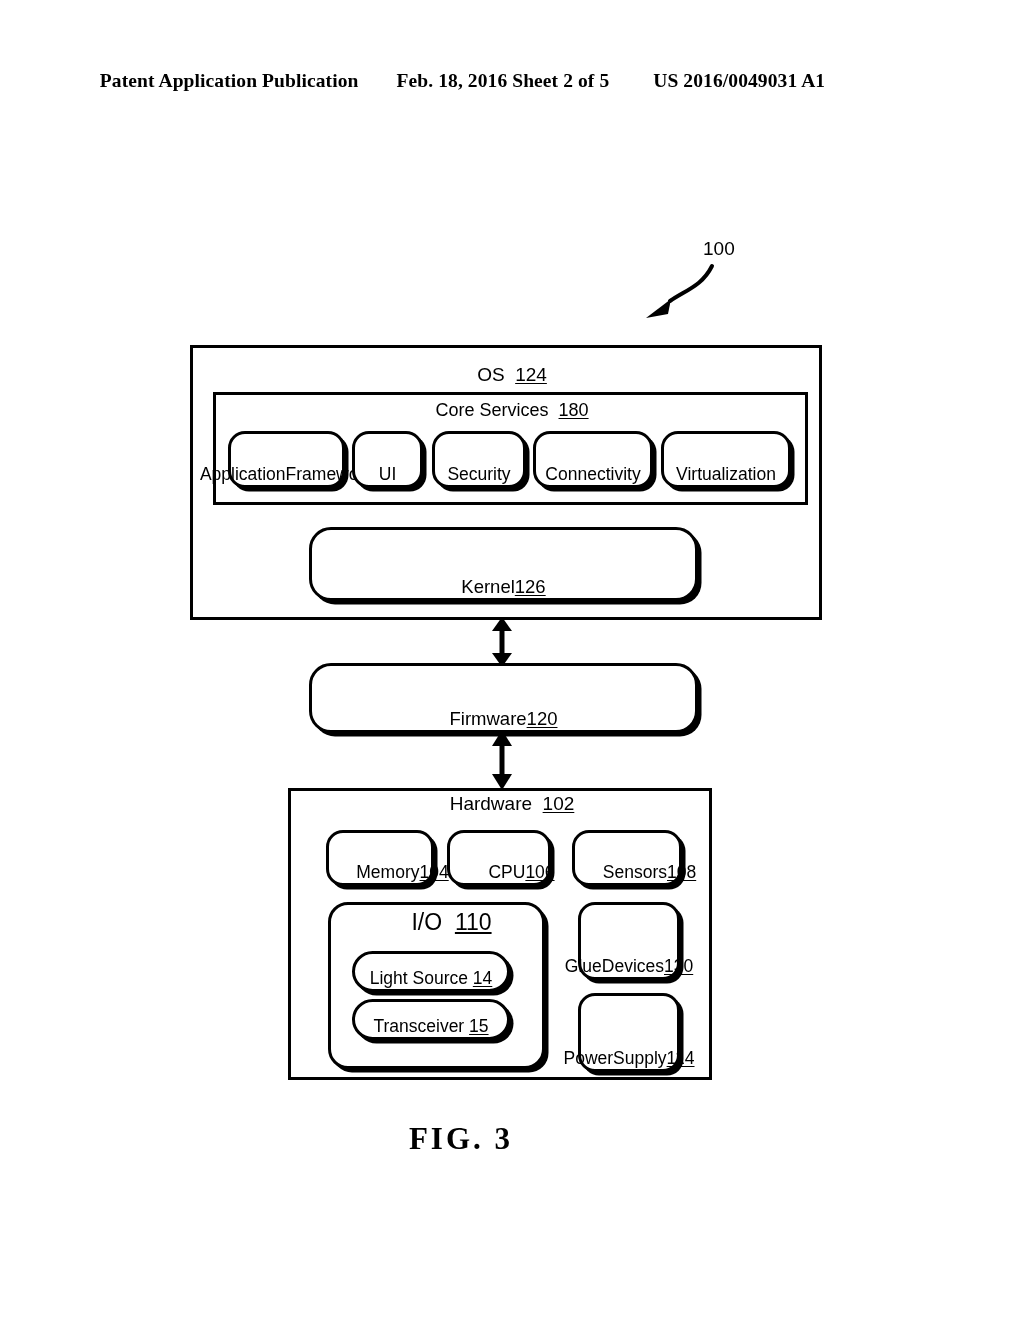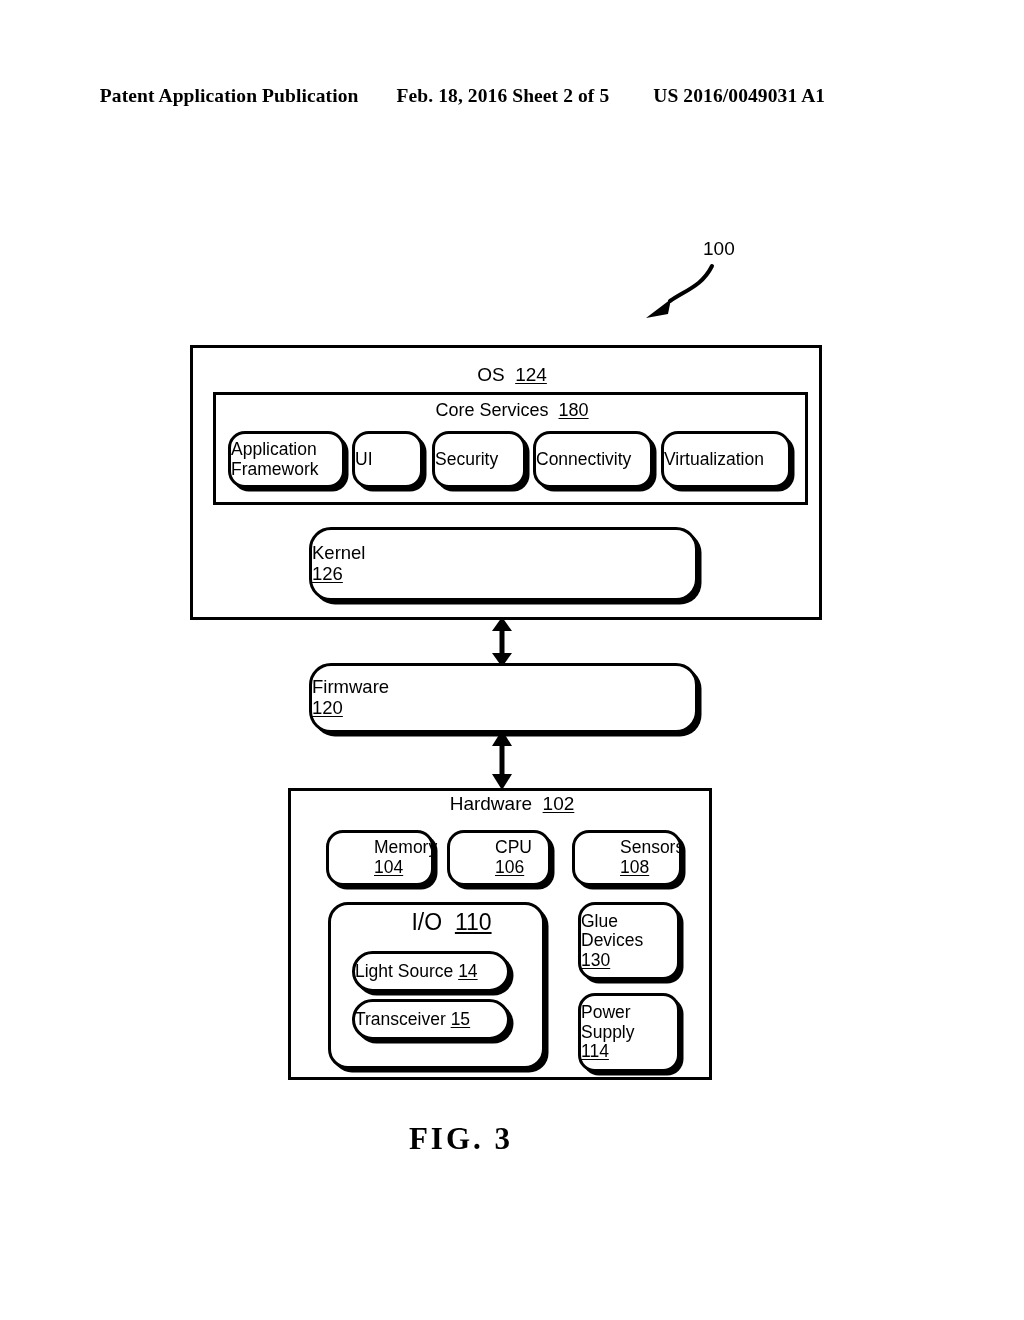--- a/index.html
+++ b/index.html
@@ -12,21 +12,21 @@
     height: 1320px;
     position: relative;
     font-family: "Liberation Sans", sans-serif;
     color: #000000;
     overflow: hidden;
   }
 
   
   .pub-header {
     position: absolute;
-    top: 85px;
+    top: 70px;
     left: 0;
     width: 925px;
     height: 30px;
     display: flex;
     justify-content: center;
     align-items: baseline;
     font-family: "Liberation Serif", serif;
     font-weight: bold;
     font-size: 19.5px;
     letter-spacing: 0.1px;
@@ -43,22 +43,21 @@
   .frame {
     border: 3px solid #000;
     background: #fff;
   }
 
   
   .pill {
     border: 3.5px solid #000;
     background: #fff;
     display: flex;
-    flex-direction: column;
-    align-items: flex-start;
+    align-items: flex-end;
     justify-content: center;
     text-align: center;
     line-height: 1.12;
     box-shadow: 4px 4px 0 -0.5px #000;
   }
 
   .label-title {
     position: absolute;
     left: 0;
     width: 100%;

